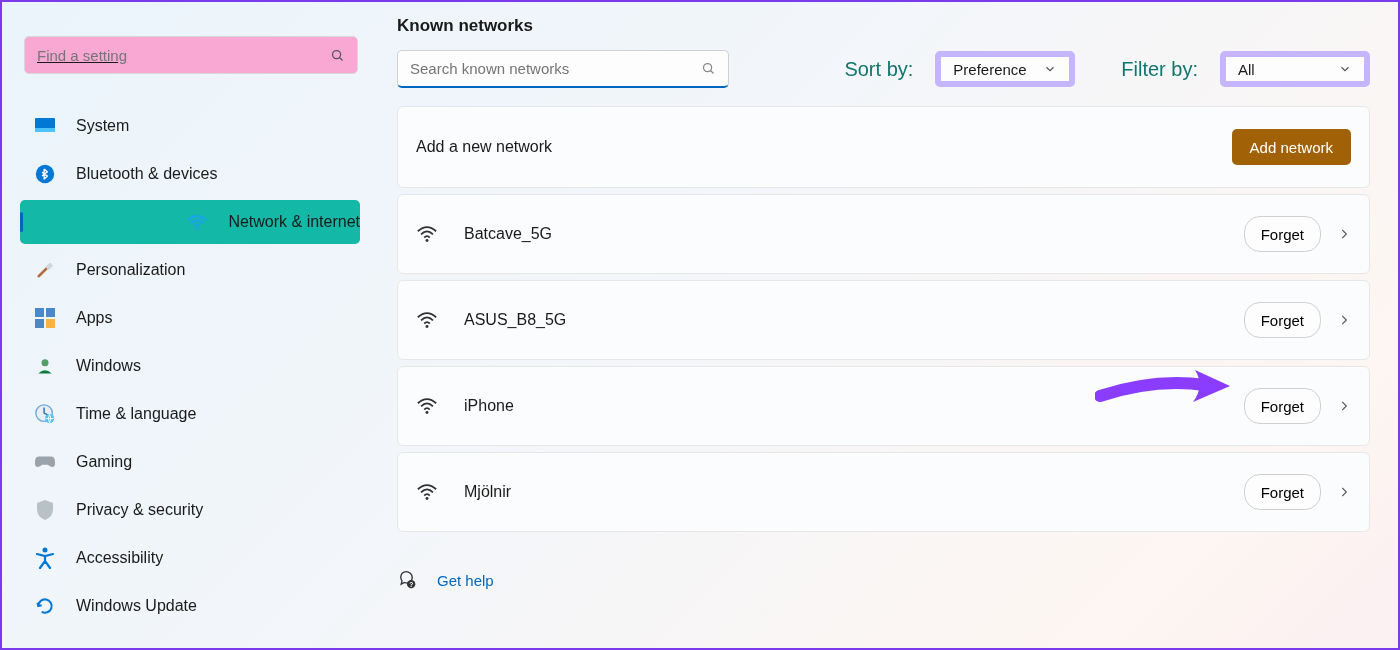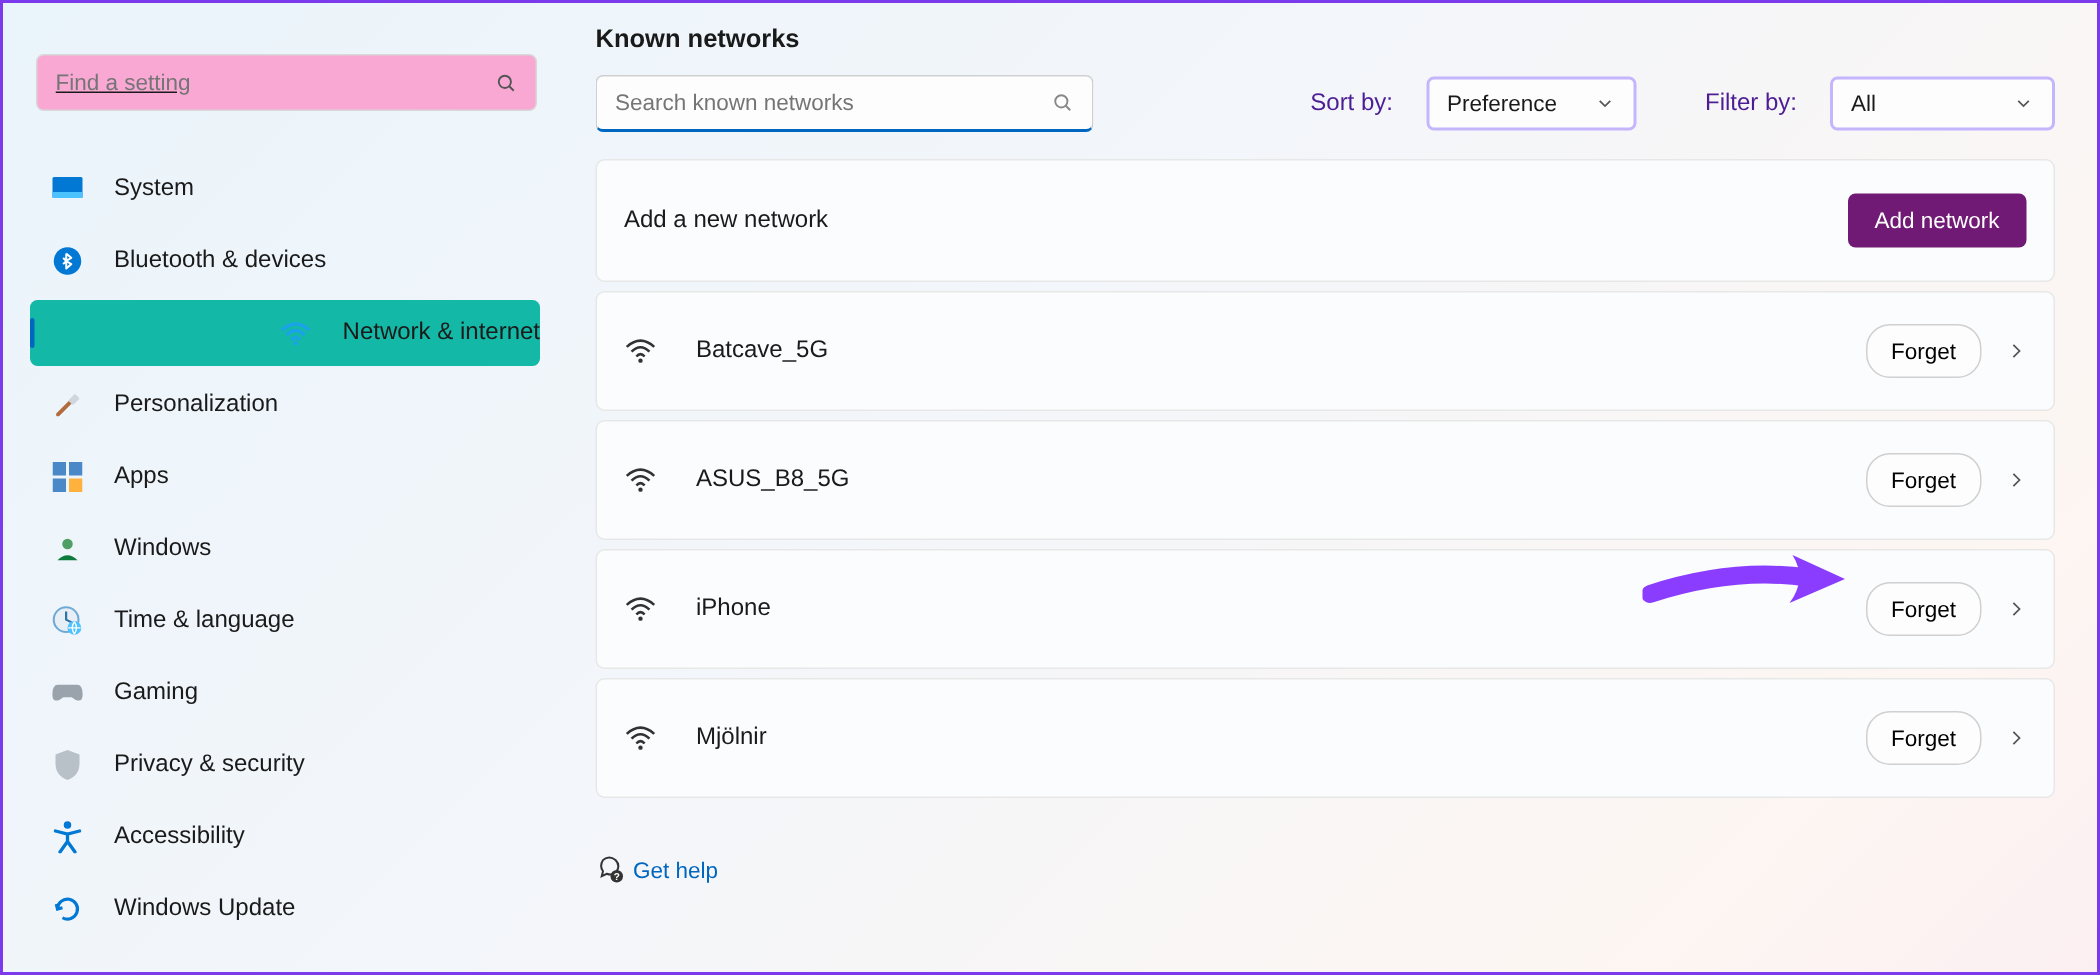--- a/index.html
+++ b/index.html
@@ -43,47 +43,47 @@
   
   .main { position: absolute; left: 395px; top: 0; right: 28px; }
   .heading { font-size: 17px; font-weight: 600; margin-top: 14px; margin-bottom: 14px; }
   .toolbar { display: flex; align-items: center; gap: 18px; margin-bottom: 18px; }
   .search-networks {
     width: 332px; height: 38px; background: #fdfdfd; border: 1px solid #d0d0d0; border-radius: 5px;
     border-bottom: 2px solid #0067c0; display:flex; align-items:center; padding:0 12px;
   }
   .search-networks input { flex:1; border:none; outline:none; background:transparent; font-size:15px; color:#3b82f6; }
   .spacer { flex: 1; }
-  .lbl { font-size: 16px; color: #4c1d95; margin-right:4px; }
+  .lbl { font-size: 20px; color: #0f766e; margin-right:4px; }
   .select {
-    height: 36px; min-width: 140px; background:#fdfdfd; border:2px solid #c4b5fd; border-radius:5px;
+    height: 36px; min-width: 140px; background:#fdfdfd; border:6px solid #c4b5fd; border-radius:5px;
     display:flex; align-items:center; justify-content:space-between; padding:0 12px; font-size:15px;
   }
   .select.small { min-width: 150px; }
 
   .card {
     background: #fbfcfd; border: 1px solid #e7e7e7; border-radius: 6px;
     height: 80px; margin-bottom: 6px;
     display:flex; align-items:center; padding: 0 18px;
   }
   .card.addrow { height: 82px; }
   .card .title { font-size: 16px; flex:1; }
   .btn-primary {
-    background:#701a75; color:#fff; border:none; border-radius:5px; font-size:15px;
+    background:#a16207; color:#fff; border:none; border-radius:5px; font-size:15px;
     height:36px; padding:0 18px; cursor:pointer;
   }
   .wifi-ico { width:22px; height:22px; margin-right:26px; color:#323232; }
   .btn-forget {
     background:#fdfdfd; border:1px solid #d0d0d0; border-radius:16px; font-size:15px;
     height:36px; padding:0 16px; cursor:pointer; margin-right:16px;
   }
   .chev { width:14px; height:14px; color:#555; }
 
   .help-row {
-    display:flex; align-items:center; margin-top: 38px; gap: 5px; font-size:15px;
+    display:flex; align-items:center; margin-top: 38px; gap: 20px; font-size:15px;
   }
   .help-row a { color:#0067c0; text-decoration:none; }
 
   
   .arrow {
     position:absolute; left:1093px; top:358px; width:140px; height:56px; pointer-events:none;
   }
 </style>
 </head>
 <body>

